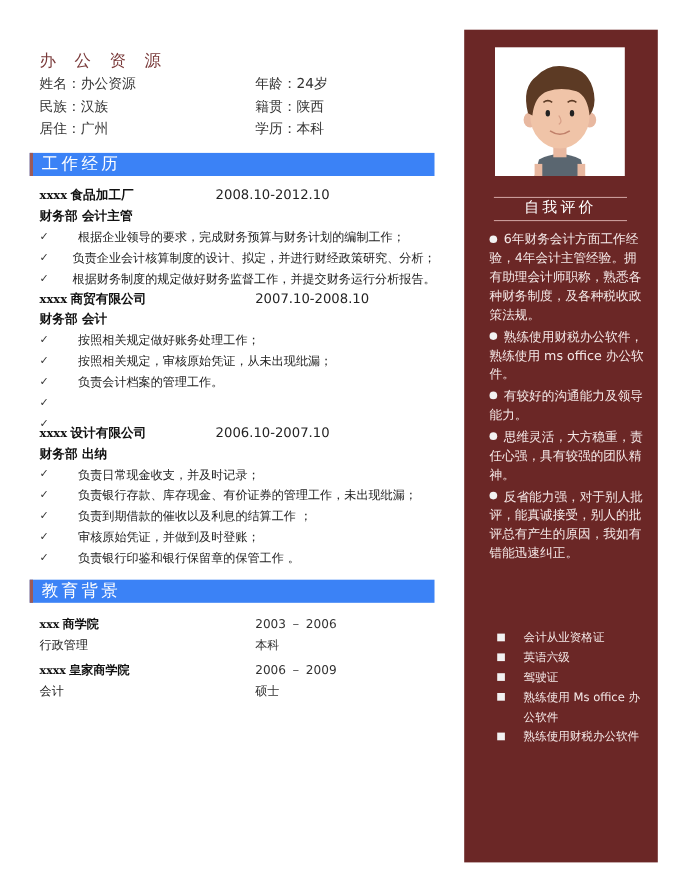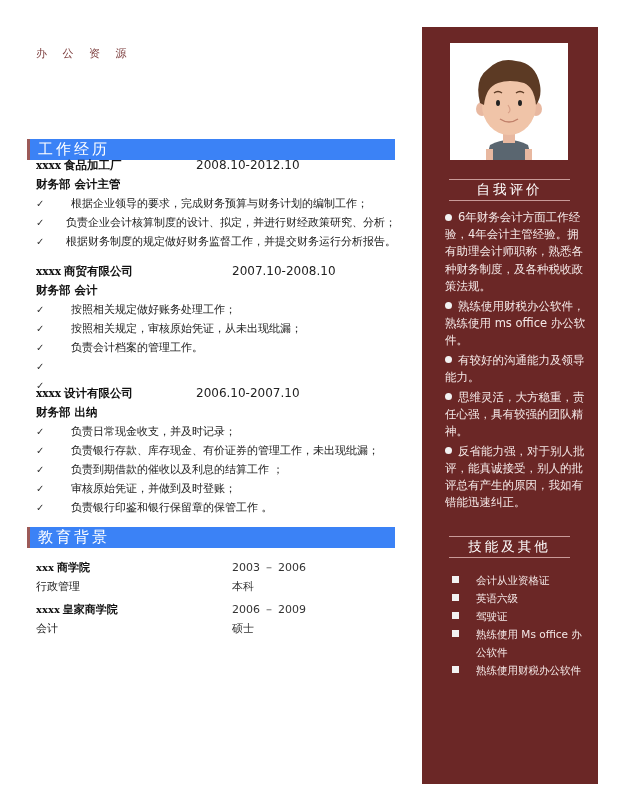--- a/index.html
+++ b/index.html
@@ -2,21 +2,21 @@
 <html><head>
   <meta charset="utf-8">
   <style>
     * { box-sizing: border-box; margin: 0; padding: 0; }
     html, body { width: 619px; height: 800px; background: #ffffff; overflow: hidden; }
     body { position: relative; font-family: "DejaVu Sans", "Liberation Sans", sans-serif; color: #222; }
 
     .page { position: absolute; left: 0; top: 0; width: 619px; height: 800px; }
 
     
-    .name-title { position: absolute; left: 36px; top: 46px; font-size: 11px; letter-spacing: 6px; color: #7a3a3a; }
+    .name-title { position: absolute; left: 36px; top: 46px; font-size: 15px; letter-spacing: 6px; color: #7a3a3a; }
     .info-grid { position: absolute; left: 36px; top: 66px; width: 330px; }
     .info-row { display: flex; height: 20.5px; font-size: 12.5px; color: #333; line-height: 20px; }
     .info-row .col-a { width: 196px; }
     .info-row .col-b { width: 130px; }
 
     .section-bar { position: absolute; left: 27px; width: 368px; height: 21px; background: #3b82f6; border-left: 3px solid #9c5a58; }
     .section-bar span { position: absolute; left: 8px; top: 0px; color: #fff; font-size: 15px; letter-spacing: 3px; line-height: 21px; }
 
     .job { position: absolute; left: 36px; width: 360px; }
     .job-head { display: flex; height: 19px; line-height: 19px; font-size: 11.5px; }
@@ -44,26 +44,40 @@
     .skills { position: absolute; left: 30px; top: 544px; width: 140px; color: #f4e8e7; font-size: 10.5px; }
     .skill { position: relative; padding-left: 24px; line-height: 18px; }
     .skill .sq { position: absolute; left: 0; top: 5px; width: 7px; height: 7px; background: #f2f2f2; }
   </style>
 </head>
 <body>
 
 <div class="page">
 
   <div class="name-title">办 公 资 源</div>
+  <div class="info-grid">
+    <div class="info-row">
+      <span class="col-a">姓名：办公资源</span>
+      <span class="col-b">年龄：24岁</span>
+    </div>
+    <div class="info-row">
+      <span class="col-a">民族：汉族</span>
+      <span class="col-b">籍贯：陕西</span>
+    </div>
+    <div class="info-row">
+      <span class="col-a">居住：广州</span>
+      <span class="col-b">学历：本科</span>
+    </div>
+  </div>
 
   <div class="section-bar" style="top:139px;">
     <span>工作经历</span>
   </div>
 
-  <div class="job" style="top:156px;">
+  <div class="job" style="top:168px;">
     <div class="job-head">
       <span class="job-company"><span class="xx">xxxx</span><span>食品加工厂</span></span>
       <span class="job-date" style="left:160px;">2008.10-2012.10</span>
     </div>
     <div class="job-role">财务部   会计主管</div>
     <div class="duty">
         <span class="check">✓</span>
         <span class="txt">根据企业领导的要求，完成财务预算与财务计划的编制工作；</span>
       </div>
     <div class="duty">
@@ -185,21 +199,20 @@
     <div class="side-head" style="top:152px;">自我评价</div>
 
     <div class="eval">
       <div class="eval-item"><span class="dot"></span><span>6年财务会计方面工作经验，4年会计主管经验。拥有助理会计师职称，熟悉各种财务制度，及各种税收政策法规。</span></div>
       <div class="eval-item"><span class="dot"></span><span>熟练使用财税办公软件，熟练使用 ms office 办公软件。</span></div>
       <div class="eval-item"><span class="dot"></span><span>有较好的沟通能力及领导能力。</span></div>
       <div class="eval-item"><span class="dot"></span><span>思维灵活，大方稳重，责任心强，具有较强的团队精神。</span></div>
       <div class="eval-item"><span class="dot"></span><span>反省能力强，对于别人批评，能真诚接受，别人的批评总有产生的原因，我如有错能迅速纠正。</span></div>
     </div>
 
-    <div class="side-head" style="top:509px;">技能及其他</div>
 
     <div class="skills">
       <div class="skill"><span class="sq"></span><span>会计从业资格证</span></div>
       <div class="skill"><span class="sq"></span><span>英语六级</span></div>
       <div class="skill"><span class="sq"></span><span>驾驶证</span></div>
       <div class="skill"><span class="sq"></span><span>熟练使用 Ms office 办公软件</span></div>
       <div class="skill"><span class="sq"></span><span>熟练使用财税办公软件</span></div>
     </div>
   </div>
 

